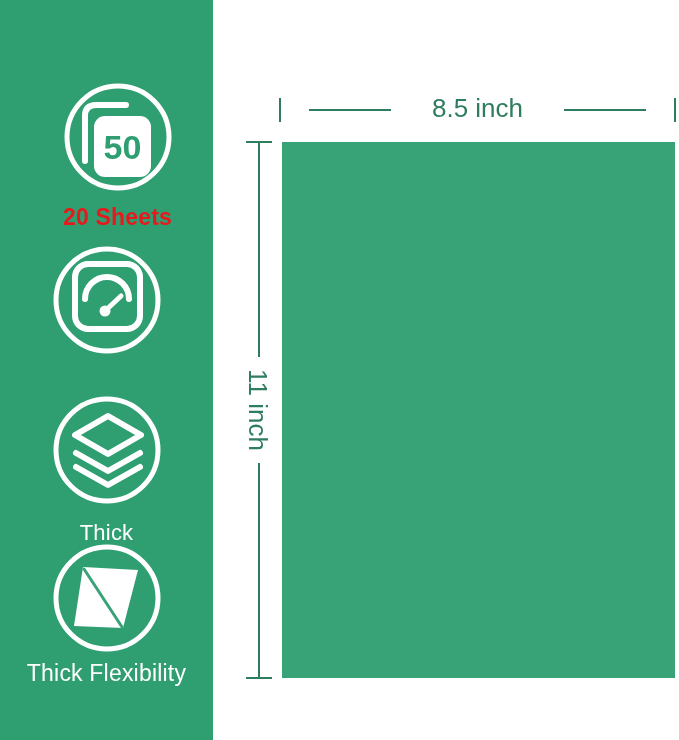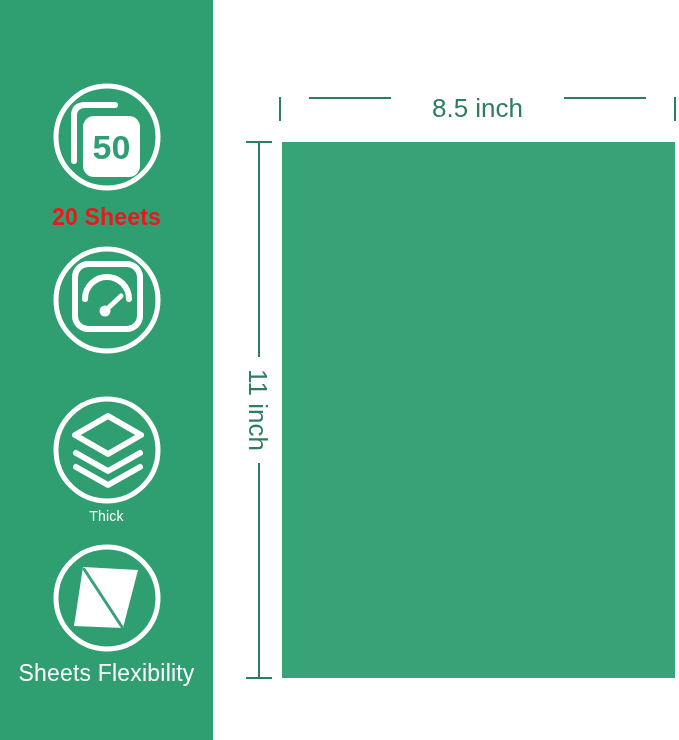--- a/index.html
+++ b/index.html
@@ -22,44 +22,44 @@
     position:absolute;left:0;top:0;width:213px;height:740px;
     background:var(--banner-green);
   }
   .feature{position:absolute;left:0;width:213px;text-align:center;}
   .feature svg{display:block;margin:0 auto;width:110px;height:110px;}
   .feature .label{
     color:var(--white);font-size:22px;line-height:1.1;letter-spacing:0.2px;
   }
   .feature.f1 .label{color:var(--highlight-red);font-weight:bold;font-size:23px;margin-top:13px;}
   .feature.f2 .label{font-size:21px;margin-top:5px;}
-  .feature.f3 .label{font-size:14px;margin-top:4px;text-align:center;}
+  .feature.f3 .label{font-size:22px;margin-top:16px;text-align:center;}
   .feature.f4 .label{font-size:23px;margin-top:8px;}
-  .f1{top:82px;} .f2{top:245px;} .f3{top:395px;} .f4{top:543px;}
+  .f1{top:82px;padding-left:11px;} .f2{top:245px;} .f3{top:395px;} .f4{top:543px;}
 
   .icon .ring{fill:none;stroke:var(--white);stroke-width:5;}
   .icon .stk{fill:none;stroke:var(--white);stroke-width:6;stroke-linecap:round;stroke-linejoin:round;}
   .icon .fillw{fill:var(--white);stroke:none;}
   .icon .num{font-family:"Liberation Sans",sans-serif;font-weight:bold;font-size:34px;fill:var(--banner-green);}
   .icon .needle{stroke:var(--white);stroke-width:5;stroke-linecap:round;}
   .icon .diag{stroke:var(--paper-green);stroke-width:3;stroke-linecap:round;}
 
   
   .paper{
     position:absolute;left:282px;top:142px;width:393px;height:536px;
     background:var(--paper-green);
   }
 
   
   .dim{color:var(--dimension-green);}
   .dim .line{background:var(--dimension-green);}
   .dim .tick{background:var(--dimension-green);}
   .dim-h{
     position:absolute;left:279px;top:97px;width:397px;height:26px;
-    display:flex;gap:28px;
+    display:flex;align-items:center;gap:28px;
   }
   .dim-h .tick{width:2px;height:24px;}
   .dim-h .line{height:2px;flex:1;}
   .dim-h .dim-label{
     font-size:26px;line-height:1;padding:0 13px;transform:translateY(-2px);white-space:nowrap;
   }
   .dim-v{
     position:absolute;left:245px;top:141px;width:28px;height:538px;
     display:flex;flex-direction:column;align-items:center;
   }
@@ -106,21 +106,21 @@
       </svg>
       <div class="label">Thick</div>
     </div>
 
     <div class="feature f4">
       <svg class="icon" viewBox="0 0 110 110">
         <circle class="ring" cx="55" cy="55" r="51"></circle>
         <polygon class="fillw" points="31,24 86,27 71,85 22,83"></polygon>
         <line class="diag" x1="32" y1="26" x2="70" y2="84"></line>
       </svg>
-      <div class="label">Sheets Flexibility</div>
+      <div class="label">Thick Flexibility</div>
     </div>
 
   </aside>
 
   <div class="paper"></div>
 
   <div class="dim dim-h">
     <span class="tick"></span>
     <span class="line"></span>
     <span class="dim-label">8.5 inch</span>

